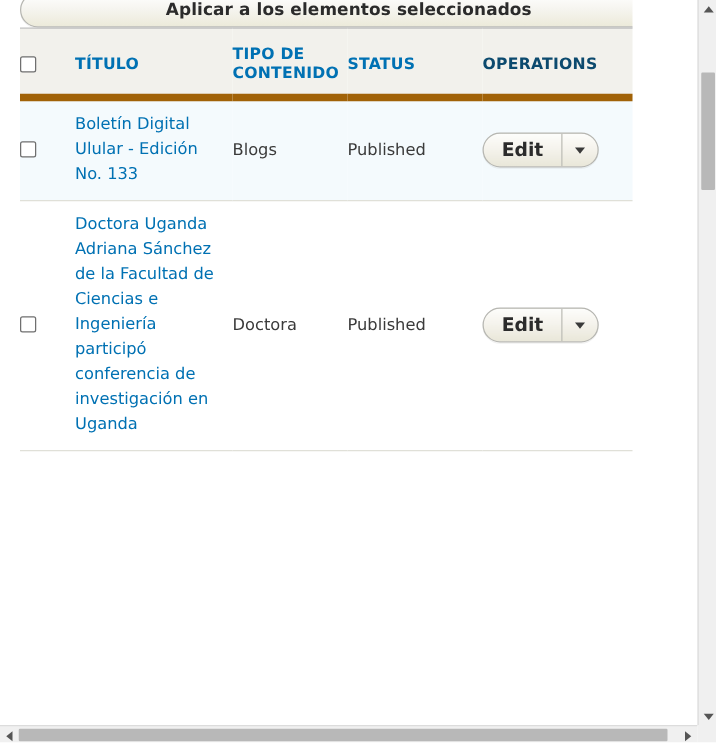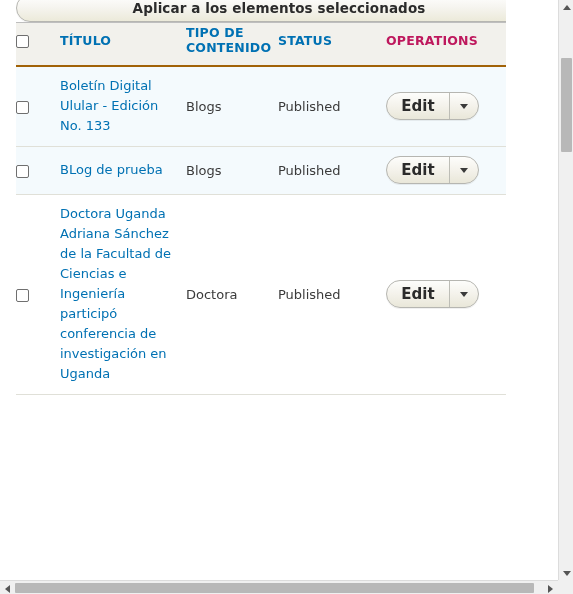--- a/index.html
+++ b/index.html
@@ -69,35 +69,35 @@
   
   .table-wrap { padding: 0 16px 0 16px; }
   table.node-table {
     width: 100%;
     border-collapse: collapse;
     table-layout: fixed;
   }
   table.node-table thead th {
     background: #f2f1ec;
     border-top: 1px solid #bebebe;
-    border-bottom: 2px solid #a16207;
+    border-bottom: 6px solid #a16207;
     text-align: left;
     vertical-align: middle;
-    padding: 2px 8px 10px 0;
+    padding: 12px 8px 10px 0;
     font-size: 12.5px;
     font-weight: bold;
     letter-spacing: .2px;
   }
   th.col-check { width: 36px; padding-left: 8px; }
   th.col-title { width: 118px; }
   th.col-type  { width: 84px; }
   th.col-status{ width: 100px; }
   th.col-ops   { width: auto; }
   th .hdr-link { color: #0071b3; text-decoration: none; cursor: pointer; }
-  th .hdr-plain { color: #be185d; }
+  th .hdr-plain { color: #0c4a6e; }
 
   table.node-table tbody td {
     border-bottom: 1px solid #e0e0d8;
     padding: 9px 8px 10px 0;
     vertical-align: middle;
     font-size: 13px;
     color: #3b3b3b;
   }
   tbody tr.row-odd td { background: #f4fafd; }
   tbody tr.row-even td { background: #ffffff; }
@@ -256,32 +256,20 @@
             </th>
             <th class="col-ops">
               <span class="hdr-plain">OPERATIONS</span>
             </th>
           </tr>
         </thead>
         <tbody id="tbody">
             <tr class="row-odd">
               <td class="cell-check"><input type="checkbox" class="cb" style=""></td>
               <td class="cell-title"><a class="link">Boletín Digital Ulular - Edición No. 133</a></td>
-              <td>Blogs</td>
-              <td>Published</td>
-              <td><div class="dropbutton">
-                  <button class="db-main">Edit</button>
-                  <span class="db-toggle">
-                    <span class="caret"></span>
-                  </span>
-                </div></td>
-            </tr>
-            <tr class="row-odd">
-              <td class="cell-check"><input type="checkbox" class="cb" style=""></td>
-              <td class="cell-title"><a class="link">BLog de prueba</a></td>
               <td>Blogs</td>
               <td>Published</td>
               <td><div class="dropbutton">
                   <button class="db-main">Edit</button>
                   <span class="db-toggle">
                     <span class="caret"></span>
                   </span>
                 </div></td>
             </tr>
             <tr class="row-even">

